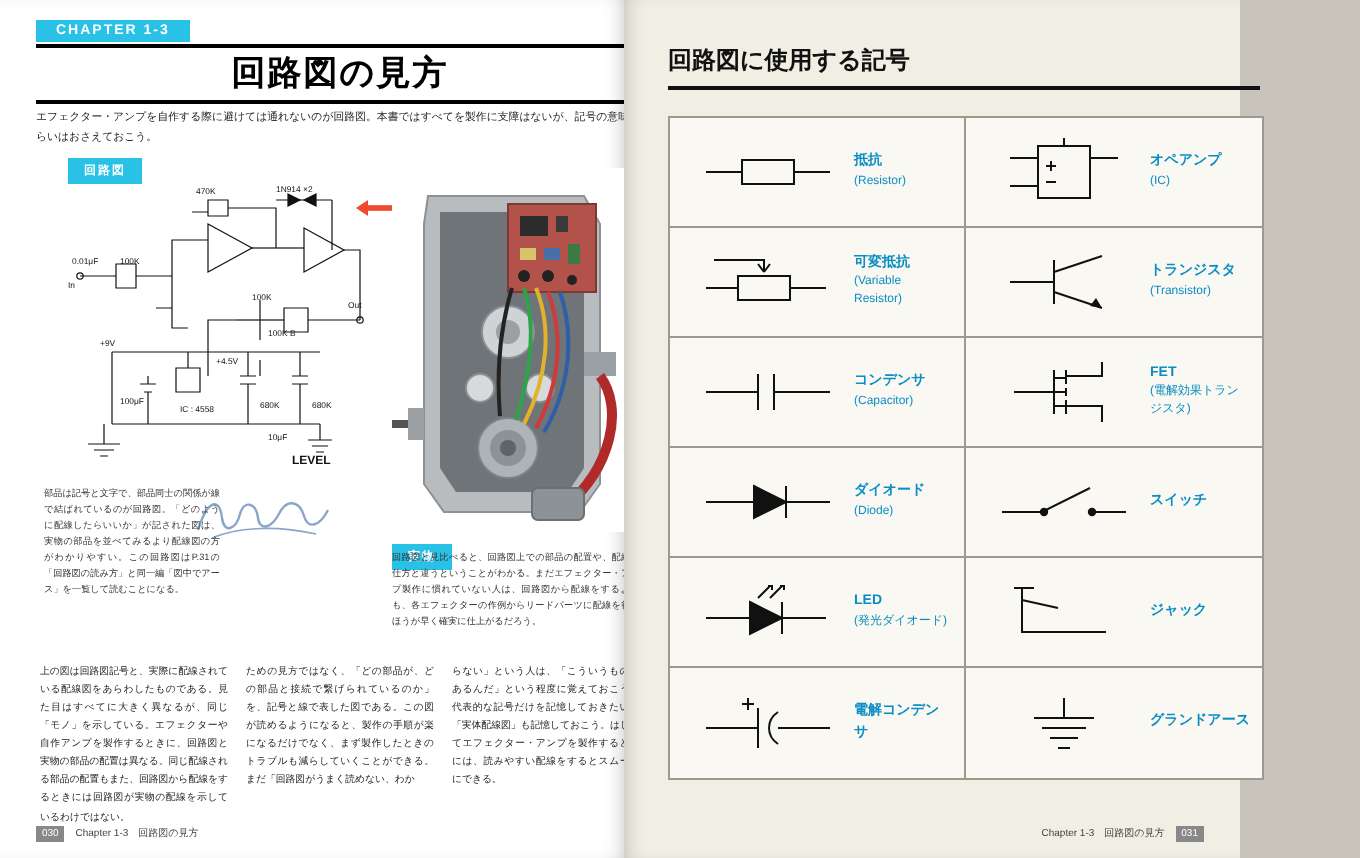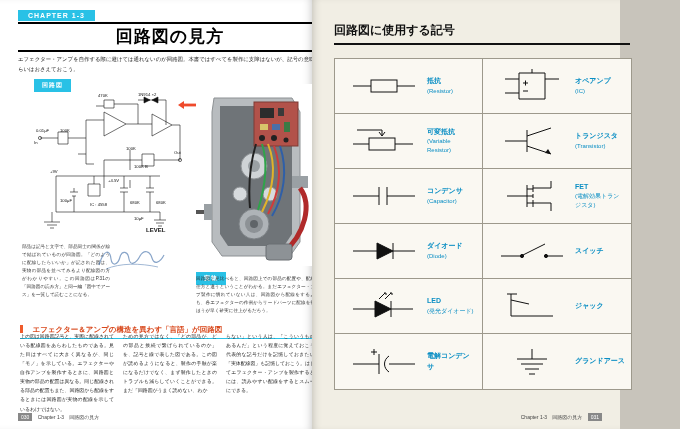--- a/index.html
+++ b/index.html
@@ -224,24 +224,20 @@
     <div class="cap-right">回路図と見比べると、回路図上での部品の配置や、配線の仕方と違うということがわかる。まだエフェクター・アンプ製作に慣れていない人は、回路図から配線をするよりも、各エフェクターの作例からリードパーツに配線を行うほうが早く確実に仕上がるだろう。</div>
 
     <div class="sig">
       <svg width="70" height="26" viewBox="0 0 70 26">
         <path d="M3 20 C8 4 14 4 15 14 C16 22 22 20 24 12 C26 5 32 6 33 14
                  C34 21 40 19 44 11 C48 4 54 6 56 13 C58 20 64 18 68 10" stroke="#2a5d9e" stroke-width="1.2" fill="none"></path>
         <path d="M10 24 C24 18 44 18 62 22" stroke="#2a5d9e" stroke-width="0.8" fill="none"></path>
       </svg>
     </div>
 
-    <div class="sec-head">
-      <span class="bar"></span>
-      <span class="t">エフェクター＆アンプの構造を異わす「言語」が回路図</span>
-    </div>
 
     <div class="cols">
       <div class="col">上の図は回路図記号と、実際に配線されている配線図をあらわしたものである。見た目はすべてに大きく異なるが、同じ「モノ」を示している。エフェクターや自作アンプを製作するときに、回路図と実物の部品の配置は異なる。同じ配線される部品の配置もまた、回路図から配線をするときには回路図が実物の配線を示しているわけではない。</div>
       <div class="col">ための見方ではなく、「どの部品が、どの部品と接続で繋げられているのか」を、記号と線で表した図である。この図が読めるようになると、製作の手順が楽になるだけでなく、まず製作したときのトラブルも減らしていくことができる。まだ「回路図がうまく読めない、わか</div>
       <div class="col">らない」という人は、「こういうものがあるんだ」という程度に覚えておこう。代表的な記号だけを記憶しておきたい。「実体配線図」も記憶しておこう。はじめてエフェクター・アンプを製作するときには、読みやすい配線をするとスムーズにできる。</div>
     </div>
 
     <div class="footer-l">
       <span class="num">030</span>
       <span>Chapter 1-3　回路図の見方</span>

